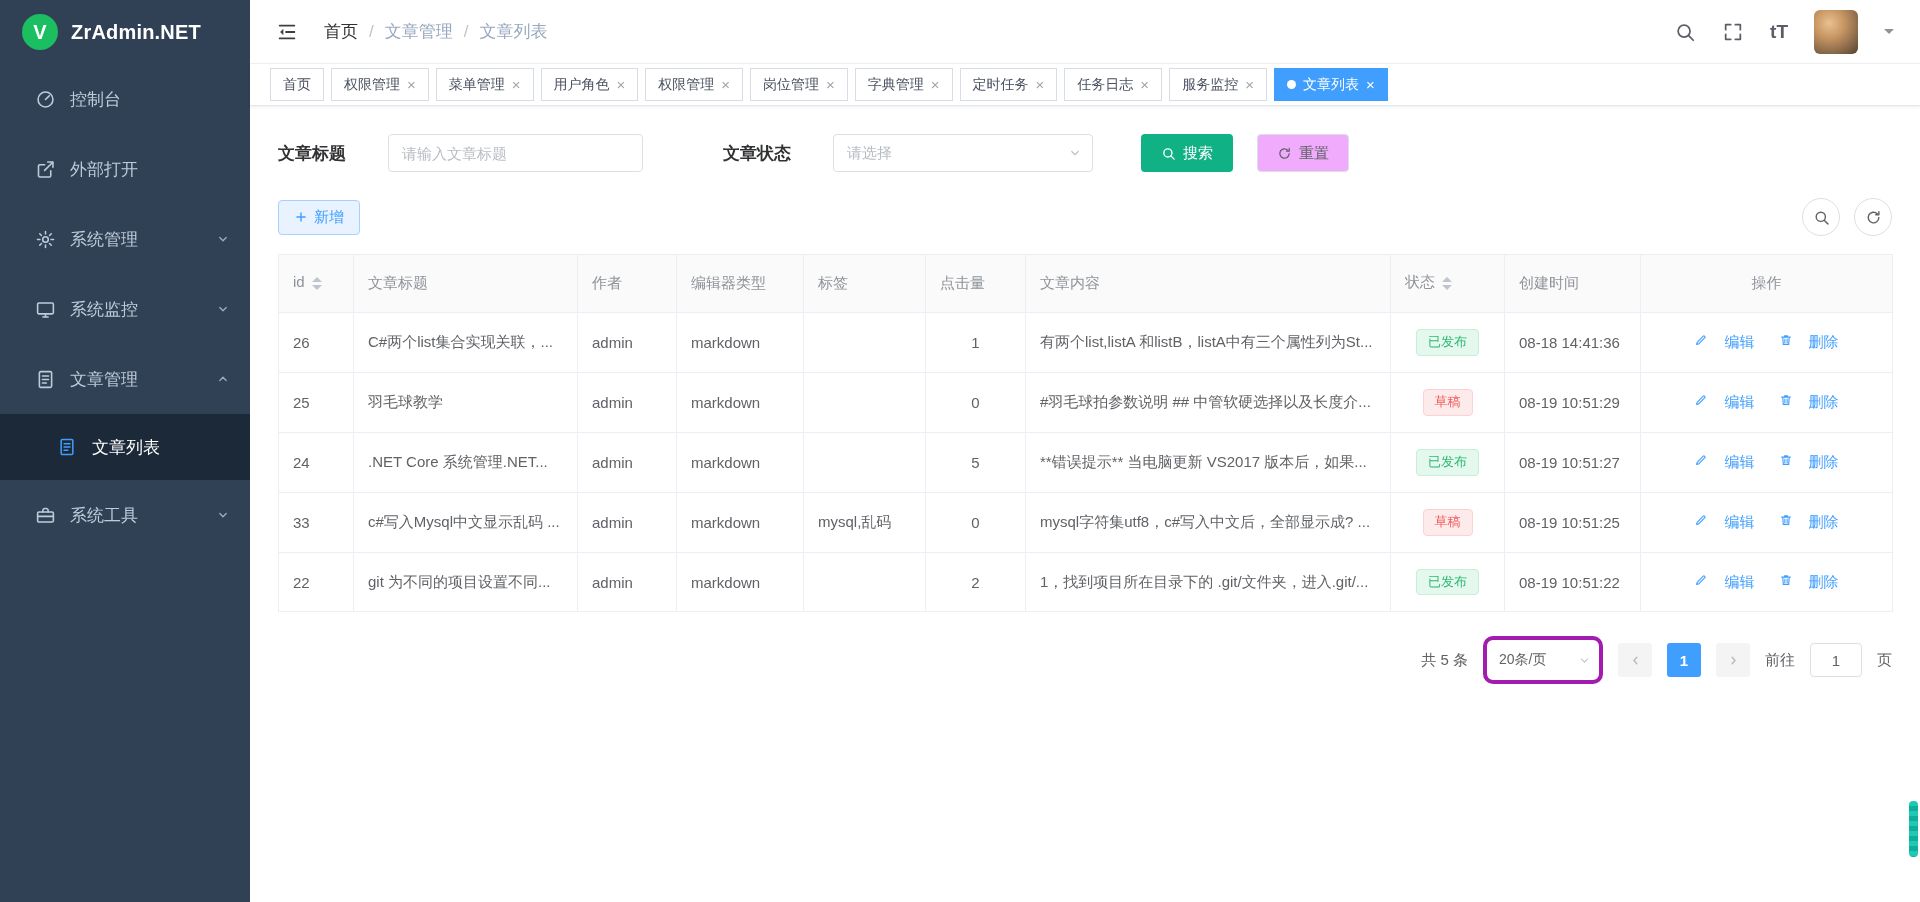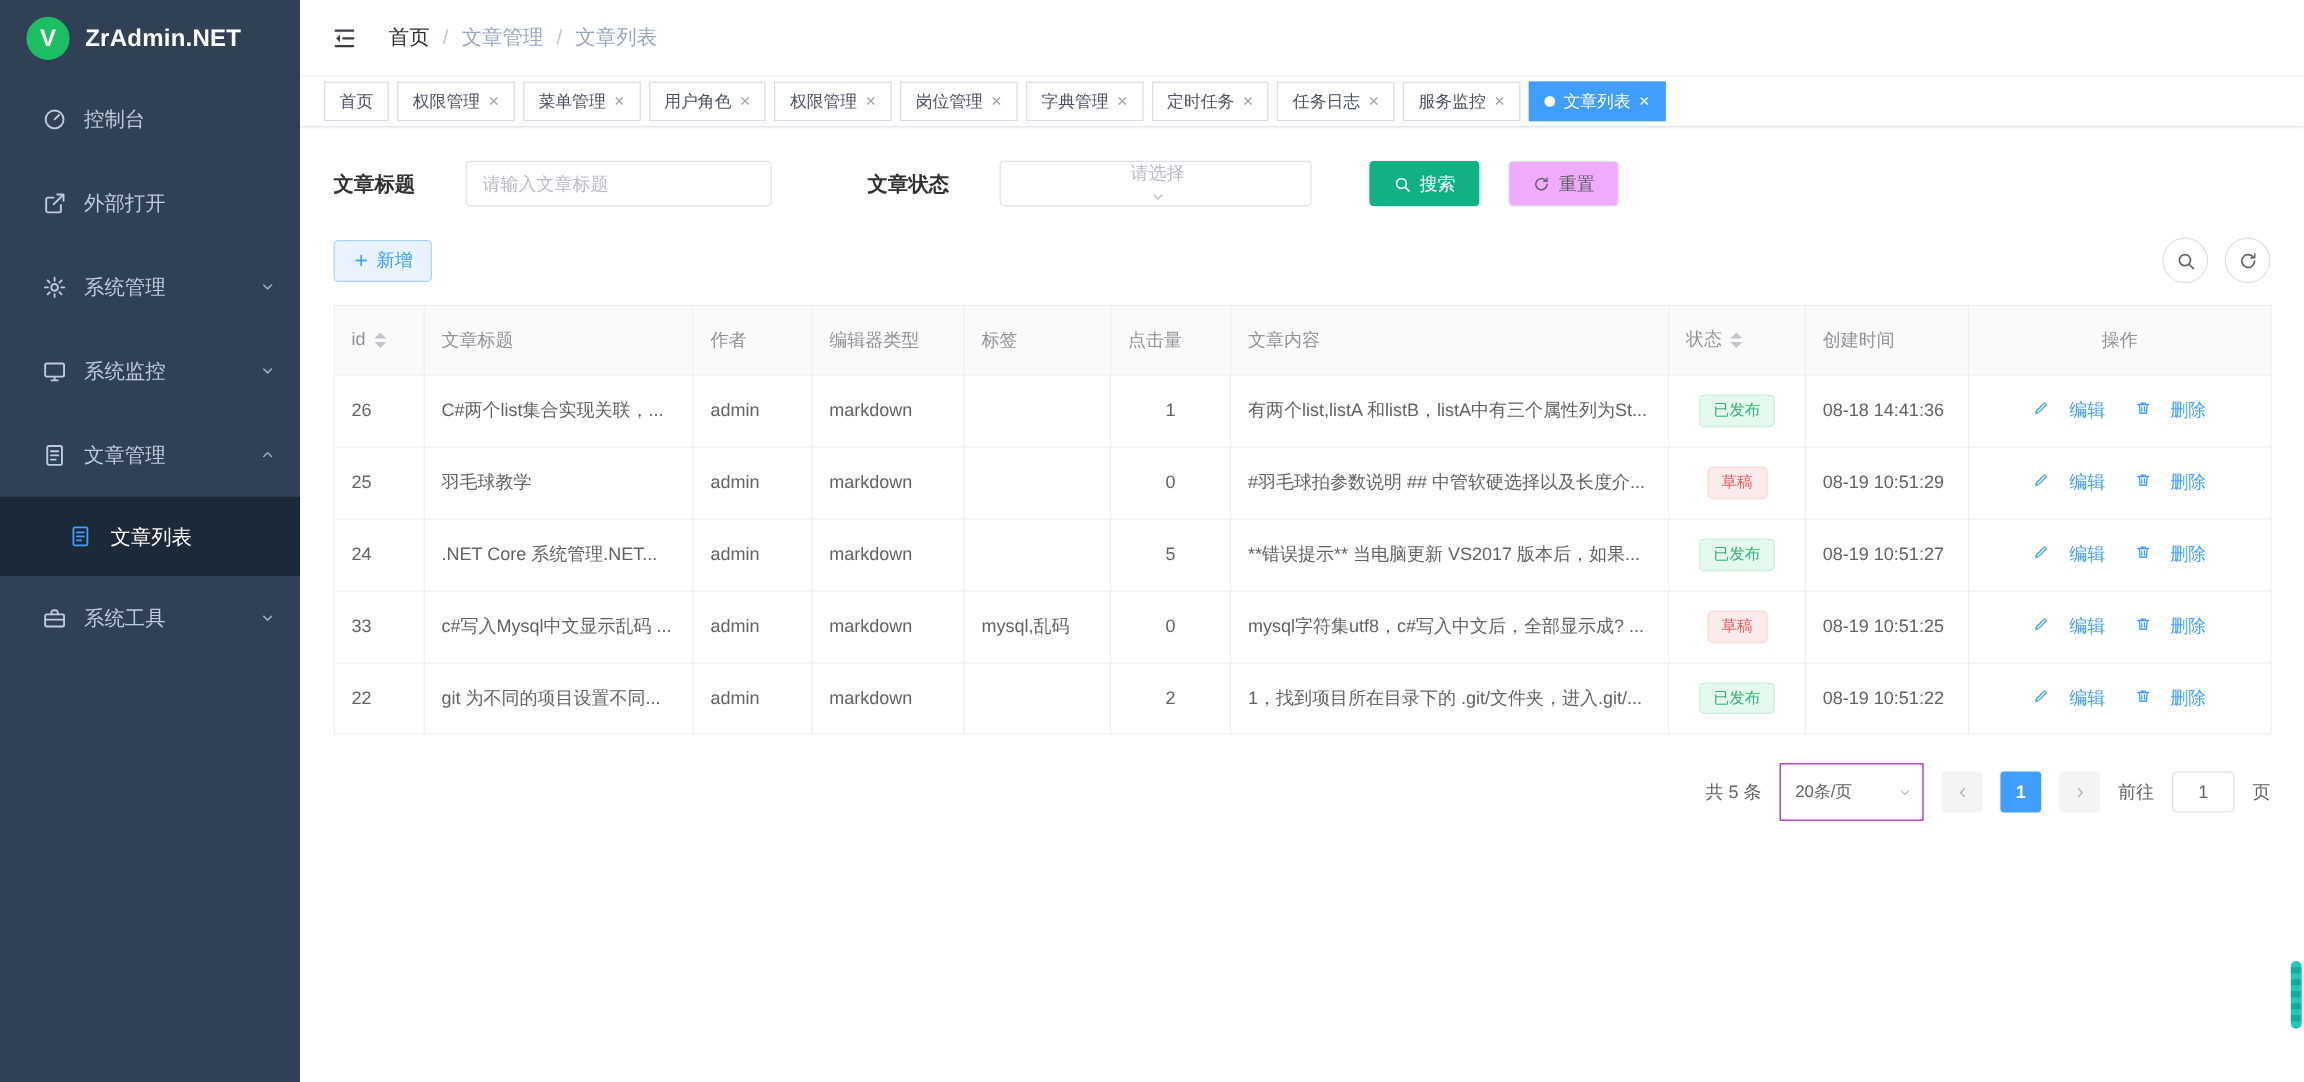--- a/index.html
+++ b/index.html
@@ -54,21 +54,21 @@
   
   .content { flex:1; padding:22px 28px 0 28px; background:#fff; min-width:0; }
 
   .filter-row { display:flex; align-items:center; margin-top:6px; }
   .filter-label { font-size:17px; font-weight:bold; color:#303133; margin-right:42px; }
   .text-input { width:255px; height:38px; border:1px solid #dcdfe6; border-radius:4px; padding:0 13px;
     font-size:15px; color:#606266; outline:none; font-family:inherit; }
   .text-input::placeholder { color:#b8bcc4; }
   .filter-gap { width:80px; }
   .select { width:260px; height:38px; border:1px solid #dcdfe6; border-radius:4px; display:flex; align-items:center;
-    padding:0 10px 0 13px; cursor:pointer; background:#fff;flex-direction:column; }
+    padding:0 10px 0 13px; cursor:pointer; background:#fff; }
   .select-placeholder { font-size:15px; color:#b8bcc4; flex:1; }
   .select-caret { color:#c0c4cc; display:flex; }
   .btn { height:38px; border-radius:4px; display:inline-flex; align-items:center; gap:7px; padding:0 19px;
     font-size:15px; cursor:pointer; border:1px solid transparent; }
   .btn-search { background:#10b285; color:#fff; margin-left:48px; }
   .btn-reset { background:#f0abfc; color:#606266; border-color:#dcdfe6; margin-left:24px; }
 
   .toolbar-row { display:flex; align-items:center; margin-top:26px; }
   .btn-add { height:35px; padding:0 15px; background:#e8f3ff; border:1px solid #a6d2ff; color:#409eff;
     border-radius:4px; display:inline-flex; align-items:center; gap:6px; font-size:15px; cursor:pointer; }
@@ -86,21 +86,21 @@
   .sort-up { width:0; height:0; border:5px solid transparent; border-bottom-color:#c0c4cc; margin-bottom:3px; }
   .sort-down { width:0; height:0; border:5px solid transparent; border-top-color:#c0c4cc; }
   .badge { display:inline-block; padding:4px 11px; font-size:13px; border-radius:4px; line-height:1.3; }
   .status-published { background:#e4f8ed; color:#2eb872; border:1px solid #c6eed8; }
   .status-draft { background:#fdeaea; color:#f25a5a; border:1px solid #fad3d3; }
   .op-link { display:inline-flex; gap:16px; color:#409eff; font-size:15px; cursor:pointer; margin:0 10px; }
 
   
   .pagination { display:flex; align-items:center; justify-content:flex-end; gap:15px; margin-top:24px;
     font-size:15px; color:#606266; }
-  .page-sizer { width:120px; height:48px; border:1px solid #a21caf; border-radius:0; display:flex;
+  .page-sizer { width:120px; height:48px; border:4px solid #a21caf; border-radius:10px; display:flex;
     align-items:center; padding:0 8px 0 12px; cursor:pointer; }
   .page-sizer span.val { flex:1; font-size:14px; color:#606266; }
   .pg-btn { width:34px; height:34px; border-radius:3px; background:#f4f4f5; display:flex; align-items:center;
     justify-content:center; color:#b4b8bf; cursor:pointer; }
   .pg-current { width:34px; height:34px; border-radius:3px; background:#409eff; color:#fff; font-weight:bold;
     display:flex; align-items:center; justify-content:center; cursor:pointer; }
   .goto-input { width:52px; height:34px; border:1px solid #dcdfe6; border-radius:4px; text-align:center;
     font-size:15px; color:#606266; outline:none; font-family:inherit; }
 
   
@@ -226,20 +226,36 @@
             <path d="M8 8.5 4.5 12 8 15.5z" fill="currentColor" stroke="none"></path>
           </svg>
       </span>
       <nav class="breadcrumb">
         <span class="crumb-home">首页</span>
         <span class="crumb-sep"></span>
         <span class="crumb">文章管理</span>
         <span class="crumb-sep"></span>
         <span class="crumb">文章列表</span>
       </nav>
+      <div class="top-right">
+        <span class="top-icon">
+          <svg width="22" height="22" viewBox="0 0 24 24" fill="none" stroke="currentColor" stroke-width="1.9" stroke-linecap="round">
+              <circle cx="11" cy="11" r="6.5"></circle>
+              <path d="M15.8 15.8 21 21"></path>
+            </svg>
+        </span>
+        <span class="top-icon">
+          <svg width="22" height="22" viewBox="0 0 24 24" fill="none" stroke="currentColor" stroke-width="1.9" stroke-linecap="round" stroke-linejoin="round">
+              <path d="M4 9.5V4h5.5M14.5 4H20v5.5M20 14.5V20h-5.5M9.5 20H4v-5.5"></path>
+            </svg>
+        </span>
+        <span class="font-icon">tT</span>
+        <span class="avatar"></span>
+        <span class="caret-down"></span>
+      </div>
     </header>
 
     <div class="tags-bar">
 
         <div class="tag state-normal">
 
           <span class="tag-label">首页</span>
 
         </div>
 

